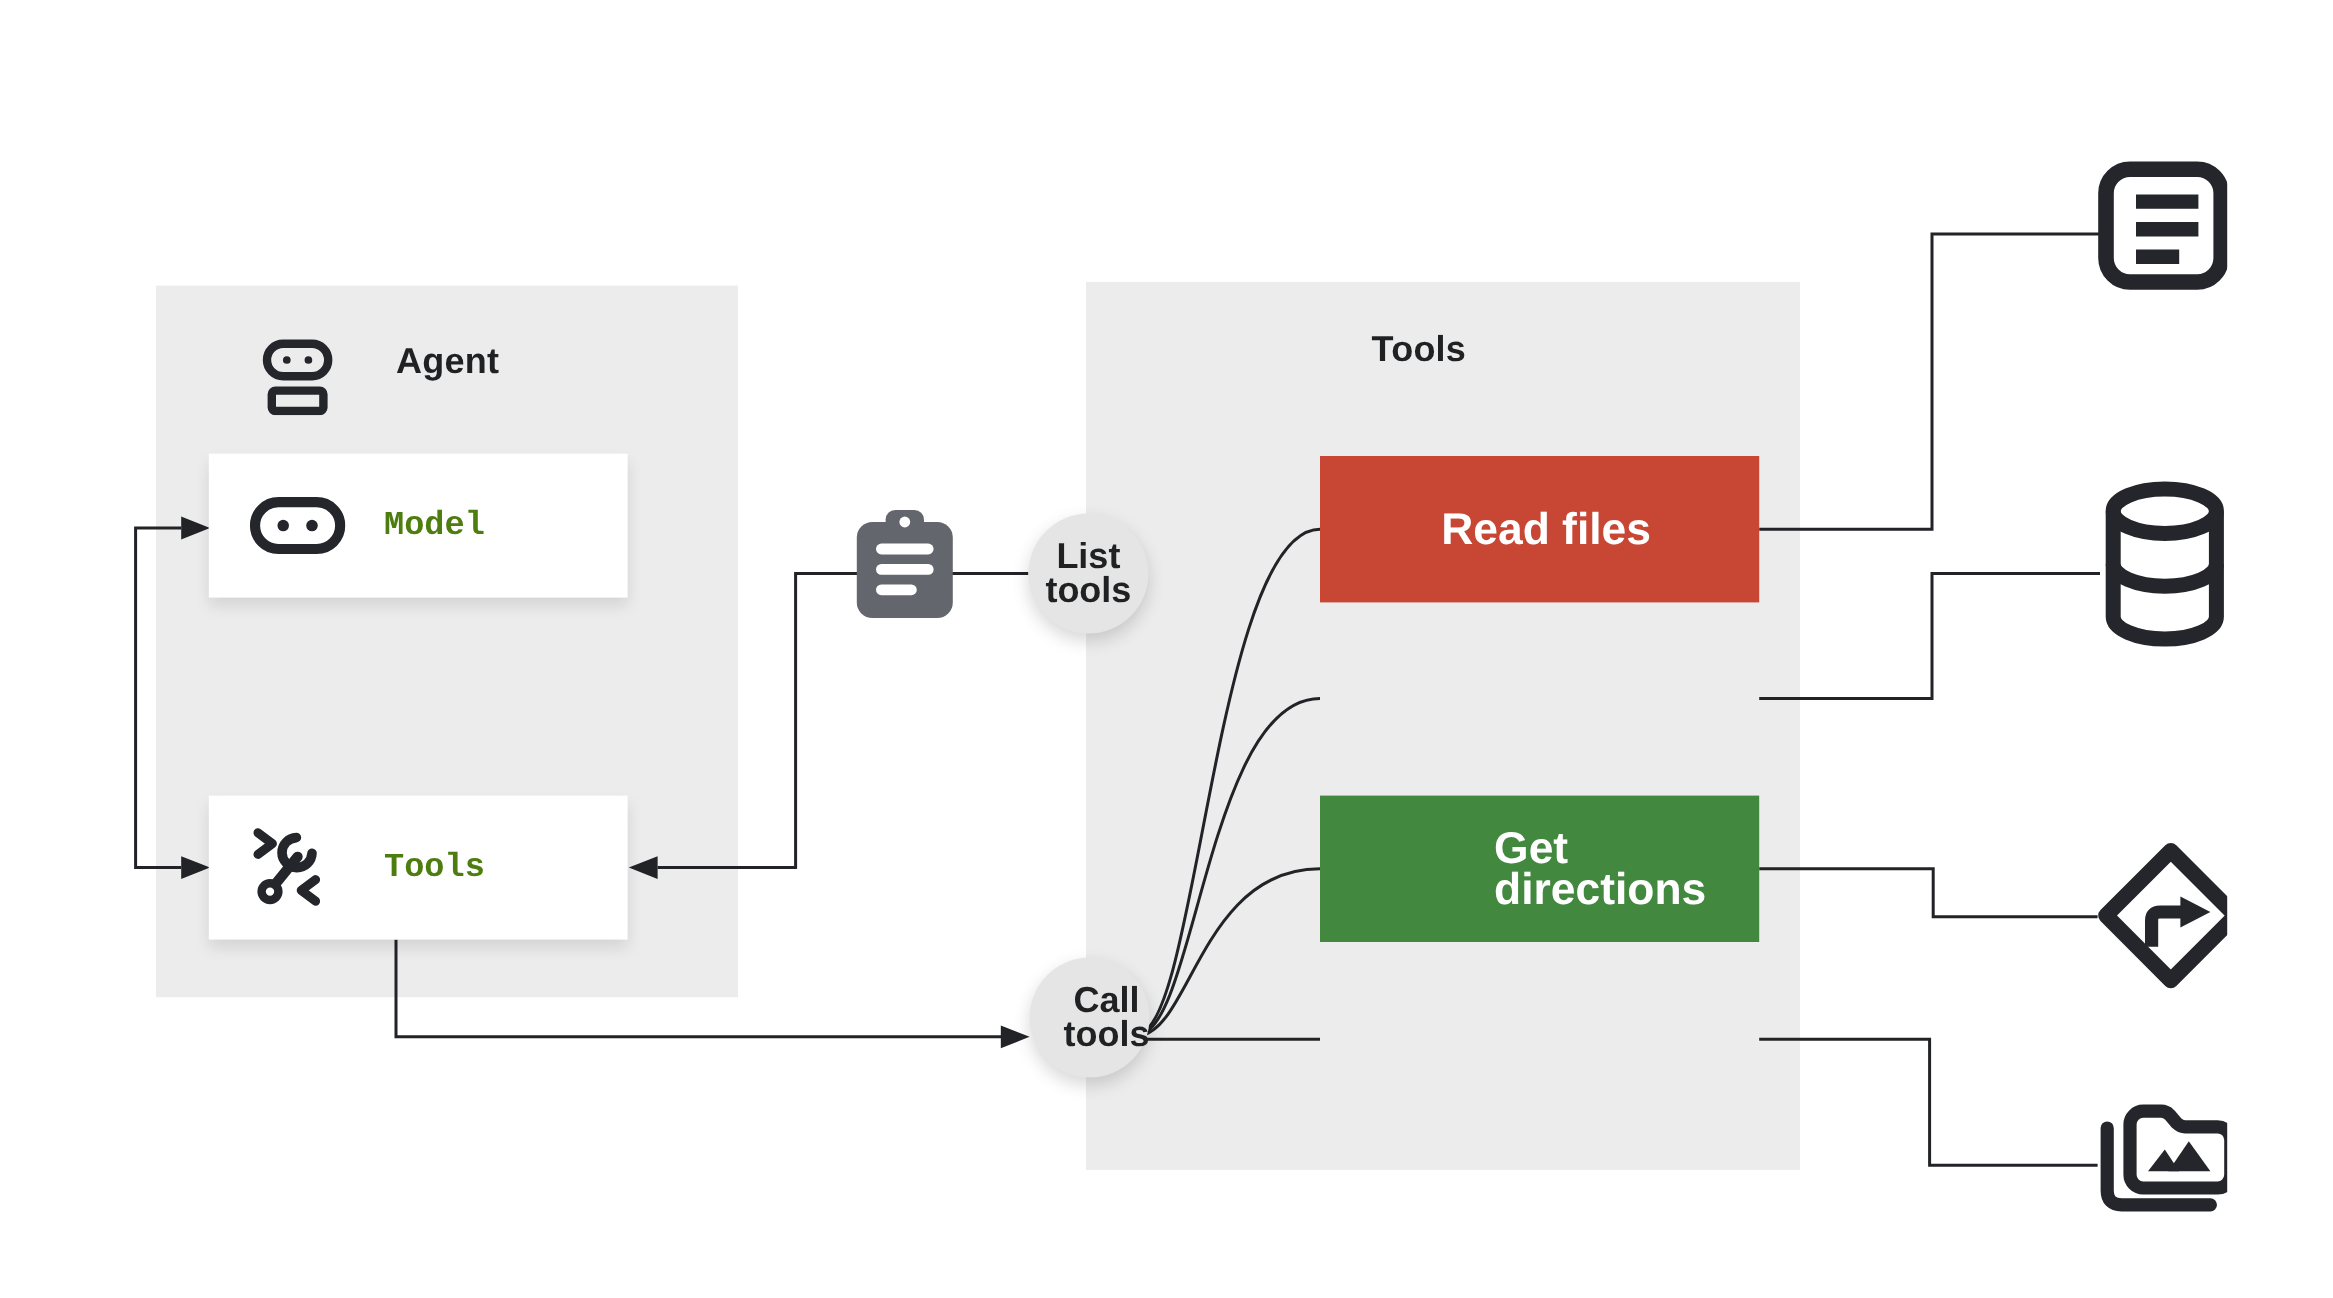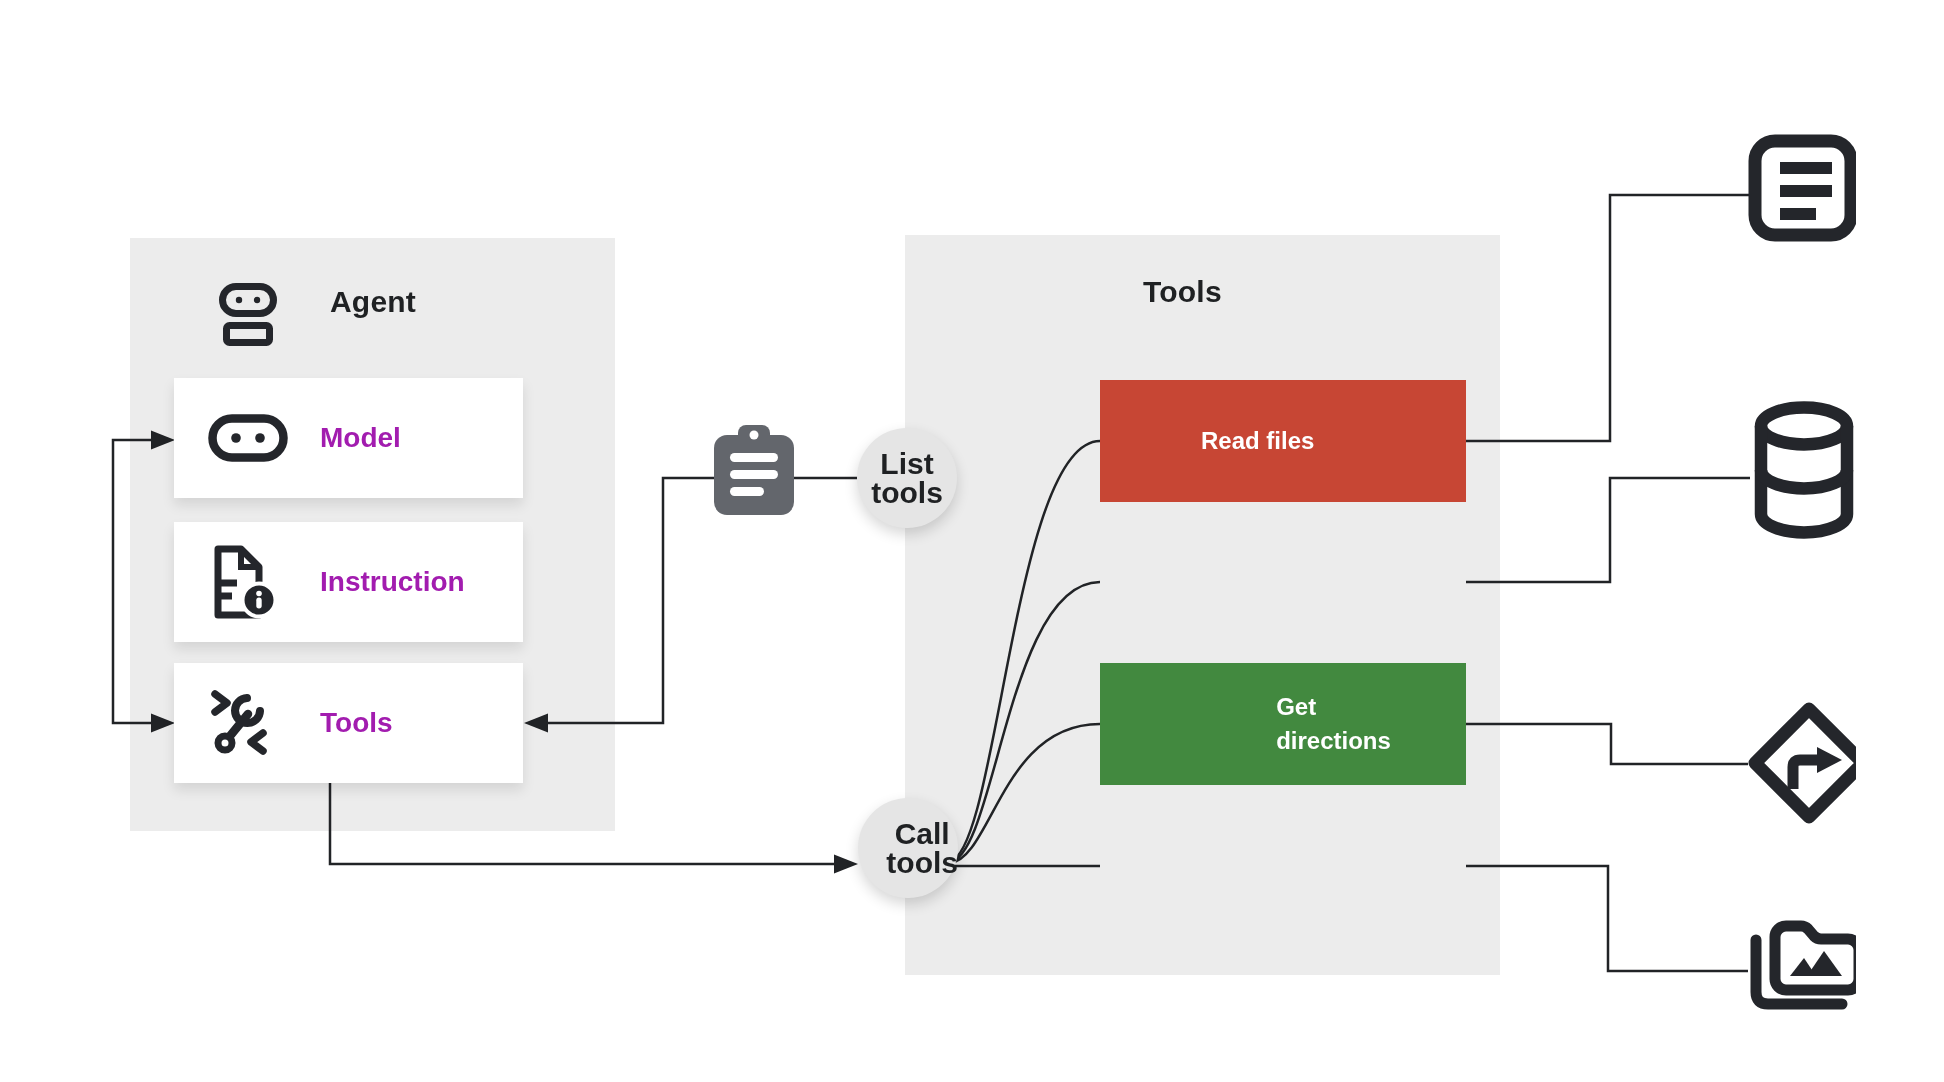--- a/index.html
+++ b/index.html
@@ -15,36 +15,36 @@
   #tools-title{left:238px;top:40px;}
 
   #agent-header-icon{position:absolute;left:88px;top:44px;width:60px;height:64px;}
 
   .card{position:absolute;left:44px;width:349px;height:120px;background:#ffffff;
         box-shadow:0 7px 12px rgba(0,0,0,.10);display:flex;align-items:center;padding-left:34px;box-sizing:border-box;}
   #card-model{top:140px;}
   #card-instruction{top:284px;}
   #card-tools{top:425px;}
   .card .icon-slot{width:112px;display:flex;align-items:center;}
-  .card .card-label{font-size:28px;font-weight:700;color:#a21caf;}
+  .card .card-label{font-size:28px;font-weight:700;color:#4d7c0f;font-family:Liberation Mono, monospace;}
 
   svg{display:block;}
   .lines{position:absolute;left:0;top:0;z-index:3;pointer-events:none;}
 
   .flow-circle{position:absolute;width:100px;height:100px;border-radius:50%;background:#e5e5e5;
         box-shadow:0 6px 14px rgba(0,0,0,.16);display:flex;align-items:center;justify-content:center;
         text-align:center;font-size:30px;font-weight:700;line-height:29px;white-space:pre-line;z-index:5;}
   #list-tools-circle{left:857px;top:428px;}
   #call-tools-circle{left:858px;top:798px;justify-content:flex-end;}
 
   #clipboard{position:absolute;left:712px;top:423px;z-index:5;}
 
   .tool-box{position:absolute;left:1100px;width:366px;height:122px;display:flex;flex-direction:column;
         justify-content:center;padding-left:101px;box-sizing:border-box;z-index:5;}
-  .tool-box .tool-label{color:#ffffff;font-size:24px;font-weight:700;line-height:34px;white-space:pre-line;}
+  .tool-box .tool-label{color:#ffffff;font-size:37px;font-weight:700;line-height:34px;white-space:pre-line;}
   #tool-box-0{top:380px;}
   #tool-box-1{top:523px;}
   #tool-box-2{top:663px;}
   #tool-box-3{top:805px;}
 
   .right-icon{position:absolute;z-index:5;}
   #article-icon{left:1748px;top:134px;}
   #database-icon{left:1748px;top:400px;}
   #directions-icon{left:1746px;top:700px;}
   #media-icon{left:1748px;top:916px;}
@@ -97,33 +97,20 @@
       <span class="icon-slot">
         <svg width="80" height="48" viewBox="0 0 80 48">
           <rect x="4.5" y="4.5" width="71" height="39" rx="19.5" fill="none" stroke="#24262B" stroke-width="8.5"></rect>
           <circle cx="28" cy="24" r="4.8" fill="#24262B"></circle>
           <circle cx="52" cy="24" r="4.8" fill="#24262B"></circle>
         </svg>
       </span>
       <span class="card-label">Model</span>
     </div>
 
-    <div class="card" id="card-instruction">
-      <span class="icon-slot">
-        <svg width="70" height="74" viewBox="0 0 70 74">
-          <path d="M10,4 H33 L51,22 V70 H10 Z" fill="none" stroke="#24262B" stroke-width="7" stroke-linejoin="round"></path>
-          <path d="M33,5 V22 H51" fill="none" stroke="#24262B" stroke-width="6"></path>
-          <path d="M13,38 H29 M13,51 H24" stroke="#24262B" stroke-width="7"></path>
-          <circle cx="51" cy="55" r="16.5" fill="#24262B" stroke="#ffffff" stroke-width="4"></circle>
-          <circle cx="51" cy="48.5" r="2.8" fill="#ffffff"></circle>
-          <rect x="48.3" y="52.5" width="5.4" height="11" rx="2.7" fill="#ffffff"></rect>
-        </svg>
-      </span>
-      <span class="card-label">Instruction</span>
-    </div>
 
     <div class="card" id="card-tools">
       <span class="icon-slot">
         <svg width="62" height="70" viewBox="0 0 62 70">
           <polyline points="7,6 19,15 7,24" fill="none" stroke="#24262B" stroke-width="7.5" stroke-linecap="round" stroke-linejoin="round"></polyline>
           <polyline points="55,45 43,54 55,63" fill="none" stroke="#24262B" stroke-width="7.5" stroke-linecap="round" stroke-linejoin="round"></polyline>
           <path d="M39,10 a12.5,12.5 0 1 0 13,13" fill="none" stroke="#24262B" stroke-width="8" stroke-linecap="round"></path>
           <path d="M40,26 L22,48" stroke="#24262B" stroke-width="8.5" stroke-linecap="round"></path>
           <circle cx="17" cy="55" r="7" fill="none" stroke="#24262B" stroke-width="7"></circle>
         </svg>

